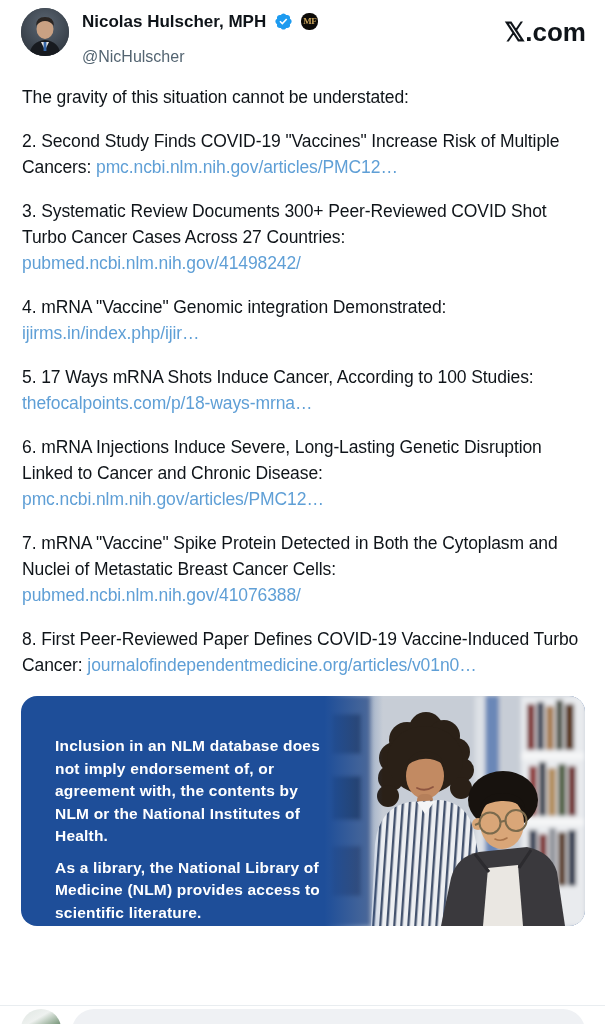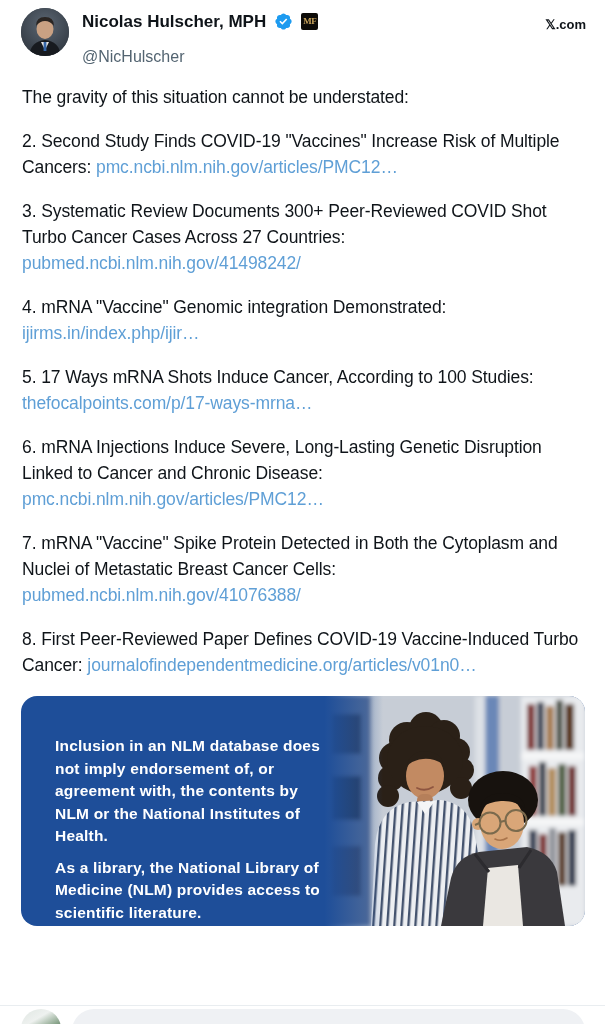--- a/index.html
+++ b/index.html
@@ -14,27 +14,27 @@
   .tweet-header { position:relative; padding:9px 20px 0 21px; height:60px; }
   .avatar {
     position:absolute; left:21px; top:8px; width:48px; height:48px;
     border-radius:50%; overflow:hidden; background:#39424c;
   }
   .avatar svg { display:block; width:48px; height:48px; }
   .names { position:absolute; left:82px; top:11px; }
   .name-row { display:flex; align-items:center; gap:8px; font-size:17px; font-weight:700; line-height:21px; }
   .verified { width:19px; height:19px; display:inline-block; }
   .affiliate {
-    width:17px; height:17px; border-radius:2px; background:#0d0b08;
+    width:17px; height:17px; border-radius:8px; background:#0d0b08;
     color:#c9a45c; font-family:"Liberation Serif", serif; font-weight:700;
     font-size:9px; display:flex; align-items:center; justify-content:center;
     letter-spacing:-0.5px;
   }
   .handle { font-size:16px; color:#536471; line-height:20px; margin-top:15px; font-weight:400; }
-  .site-label { position:absolute; right:19px; top:17px; font-size:13px; font-weight:700; color:#0f1419; }
+  .site-label { position:absolute; right:19px; top:17px; font-size:26px; font-weight:700; color:#0f1419; }
 
   
   .tweet-body { padding:24px 19px 0 22px; font-size:17.5px; line-height:26px; letter-spacing:-0.1px; }
   .tweet-body p { margin:0 0 18px 0; }
   .tweet-body a {
     color:var(--link-color,#5f9fd6); text-decoration:none;
     overflow-wrap:break-word; word-break:break-word;
   }
 
   
@@ -93,21 +93,21 @@
     </div>
     <div class="site-label">𝕏.com</div>
   </div>
 
   <div class="tweet-body">
     <p>The gravity of this situation cannot be understated:</p>
 
     <p><span>2. Second Study Finds COVID-19 "Vaccines" Increase Risk of Multiple Cancers: </span><a href="#">pmc.ncbi.nlm.nih.gov/articles/PMC12…</a></p>
     <p><span>3. Systematic Review Documents 300+ Peer-Reviewed COVID Shot Turbo Cancer Cases Across 27 Countries: </span><a href="#">pubmed.ncbi.nlm.nih.gov/41498242/</a></p>
     <p><span>4. mRNA "Vaccine" Genomic integration Demonstrated:  </span><a href="#">ijirms.in/index.php/ijir…</a></p>
-    <p><span>5. 17 Ways mRNA Shots Induce Cancer, According to 100 Studies: </span><a href="#">thefocalpoints.com/p/17-ways-mrna…</a></p>
+    <p><span>5. 17 Ways mRNA Shots Induce Cancer, According to 100 Studies: </span><a href="#">thefocalpoints.com/p/18-ways-mrna…</a></p>
     <p><span>6. mRNA Injections Induce Severe, Long-Lasting Genetic Disruption Linked to Cancer and Chronic Disease:  </span><a href="#">pmc.ncbi.nlm.nih.gov/articles/PMC12…</a></p>
     <p><span>7. mRNA "Vaccine" Spike Protein Detected in Both the Cytoplasm and Nuclei of Metastatic Breast Cancer Cells: </span><a href="#">pubmed.ncbi.nlm.nih.gov/41076388/</a></p>
     <p><span>8. First Peer-Reviewed Paper Defines COVID-19 Vaccine-Induced Turbo Cancer: </span><a href="#">journalofindependentmedicine.org/articles/v01n0…</a></p>
   </div>
 
   <figure class="card" style="margin-top:14px">
     <div class="card-photo">
       <svg viewBox="0 0 260 230" preserveAspectRatio="xMidYMid slice">
         <defs>
           <pattern id="stripes" width="7" height="10" patternUnits="userSpaceOnUse" patternTransform="rotate(4)">

